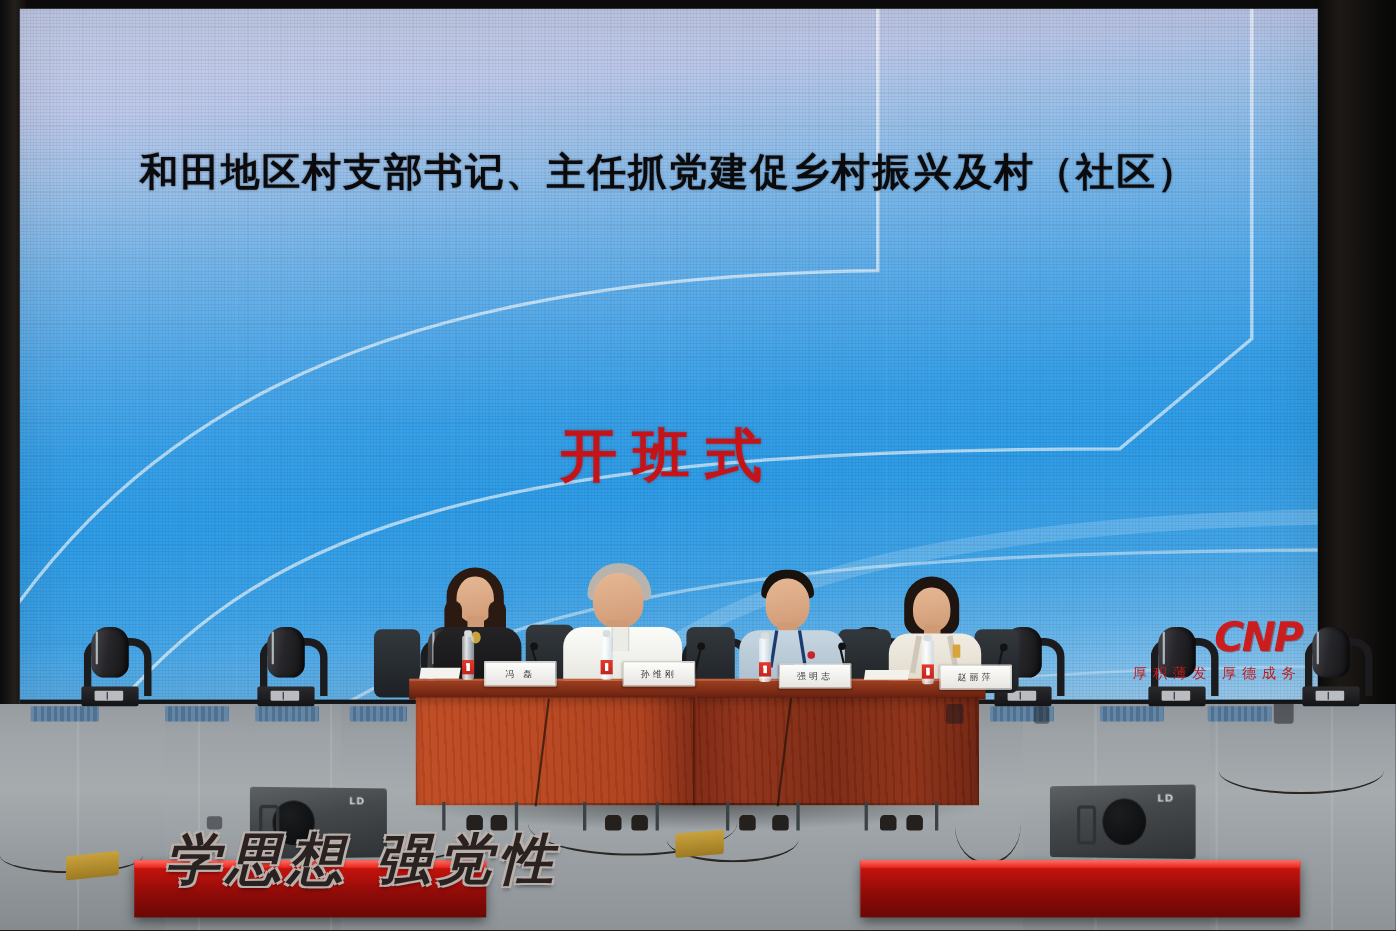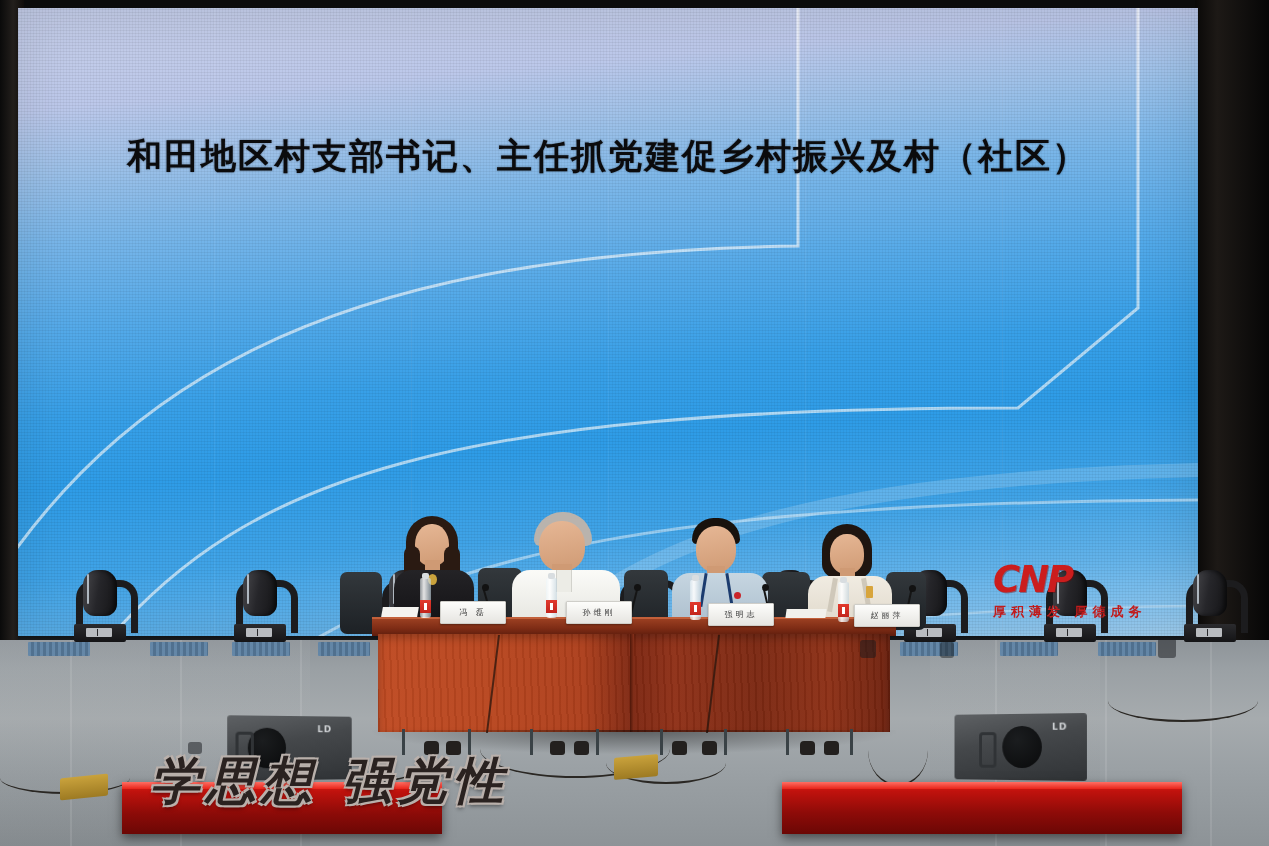--- a/index.html
+++ b/index.html
@@ -48,24 +48,24 @@
      text-shadow:0 0 2px rgba(0,0,0,.5);}
   .title-l2{top:206px;font-size:35px;font-weight:bold;letter-spacing:2px;
      text-shadow:0 0 2px rgba(0,0,0,.5);}
   .title-l3{top:288px;font-size:35px;font-weight:bold;letter-spacing:3px;
      text-shadow:0 0 2px rgba(0,0,0,.5);}
   .headline{top:372px;font-size:52px;font-weight:bold;color:#c41419;
      letter-spacing:14px;text-shadow:0 0 3px rgba(120,0,0,.45);}
   .datetext{top:490px;font-size:29px;color:#10243c;letter-spacing:1px;font-weight:500;}
 
   
-  .logo{position:absolute;left:975px;top:553px;width:190px;z-index:6;text-align:left;}
+  .logo{position:absolute;left:975px;top:553px;width:190px;z-index:6;text-align:right;}
   .logo-main{font-size:37px;font-weight:bold;color:#cb1d1d;letter-spacing:-2px;
      font-style:italic;line-height:1;text-shadow:1px 1px 0 rgba(120,0,0,.4);}
-  .logo-sub{font-size:13px;font-weight:bold;color:#c01c1c;letter-spacing:5px;margin-top:5px;}
+  .logo-sub{font-size:13px;font-weight:normal;color:#c01c1c;letter-spacing:5px;margin-top:5px;}
 
   
   #floor{position:absolute;left:0;top:640px;width:1269px;height:206px;
     background:linear-gradient(180deg,#8e9499 0%,#9aa0a4 14%,#a6abae 38%,#9ba1a5 62%,#8d9397 100%);}
   .floor-plank{position:absolute;top:0;height:206px;
      background:linear-gradient(180deg,rgba(255,255,255,.07),rgba(0,0,0,.06));}
   .floor-streak{position:absolute;height:206px;width:2px;background:rgba(255,255,255,.10);}
   .screen-base{position:absolute;left:18px;top:636px;width:1180px;height:12px;
      background:linear-gradient(180deg,#101214,#26292c);}
   .floor-vent{position:absolute;height:14px;
@@ -200,20 +200,21 @@
         <path d="M 90 632 C 230 470, 430 400, 1000 400 L 1120 300 L 1120 -30" stroke-width="3"></path>
         <path d="M 250 660 C 430 540, 660 495, 1180 492" stroke-width="3" stroke-opacity="0.45"></path>
         <path d="M 470 700 C 640 630, 840 600, 1180 598" stroke-width="2.5" stroke-opacity="0.30"></path>
       </g>
       <g fill="none" stroke="#ffffff" stroke-opacity="0.18">
         <path d="M 520 632 C 640 520, 830 470, 1180 462" stroke-width="14"></path>
       </g>
     </svg>
 
     <div class="slide-text title-l1">和田地区村支部书记、主任抓党建促乡村振兴及村（社区）</div>
+    <div class="slide-text headline">开班式</div>
 
     <div class="logo">
       <div class="logo-main">CNP</div>
       <div class="logo-sub">厚积薄发 厚德成务</div>
     </div>
   </div>
 
   <div class="screen-base"></div>
 
   <div id="floor">

